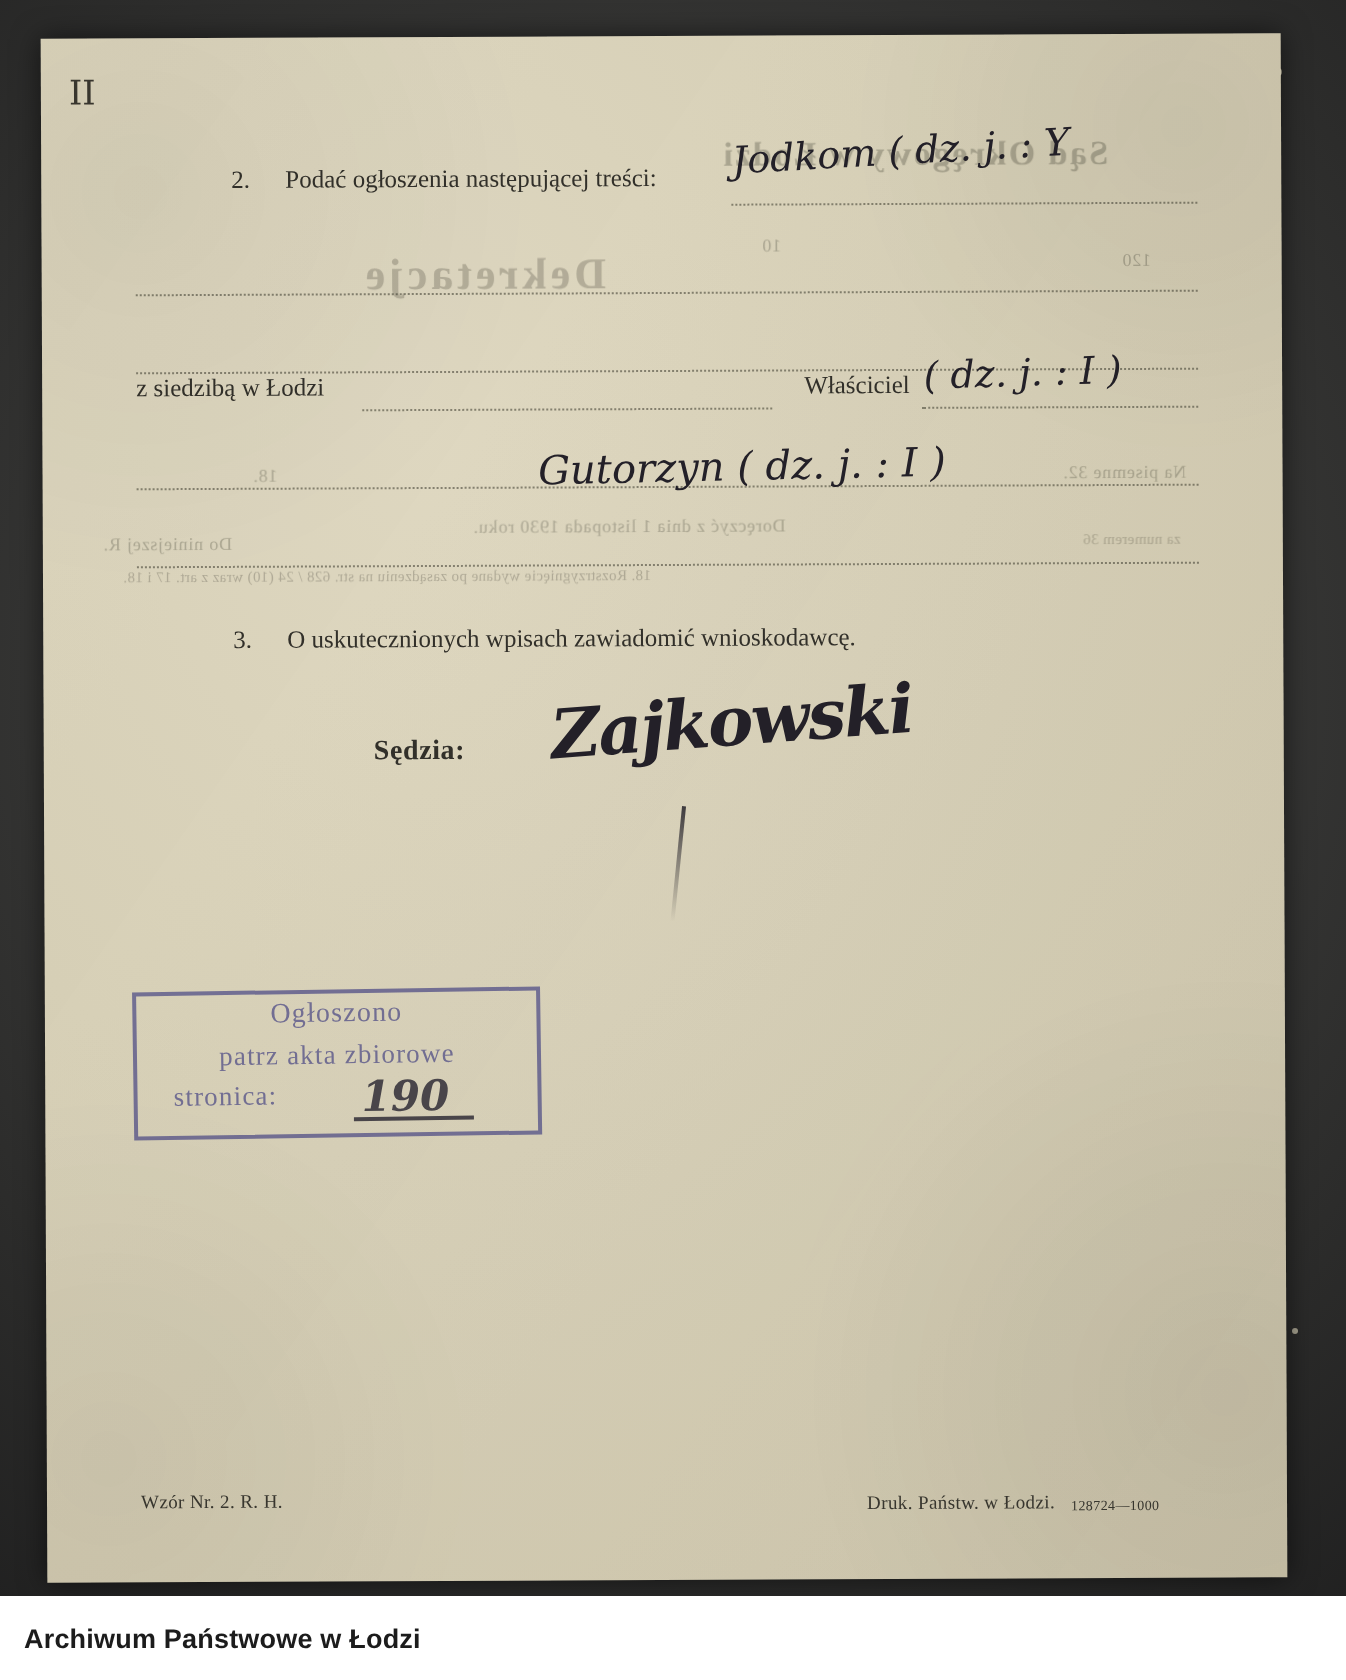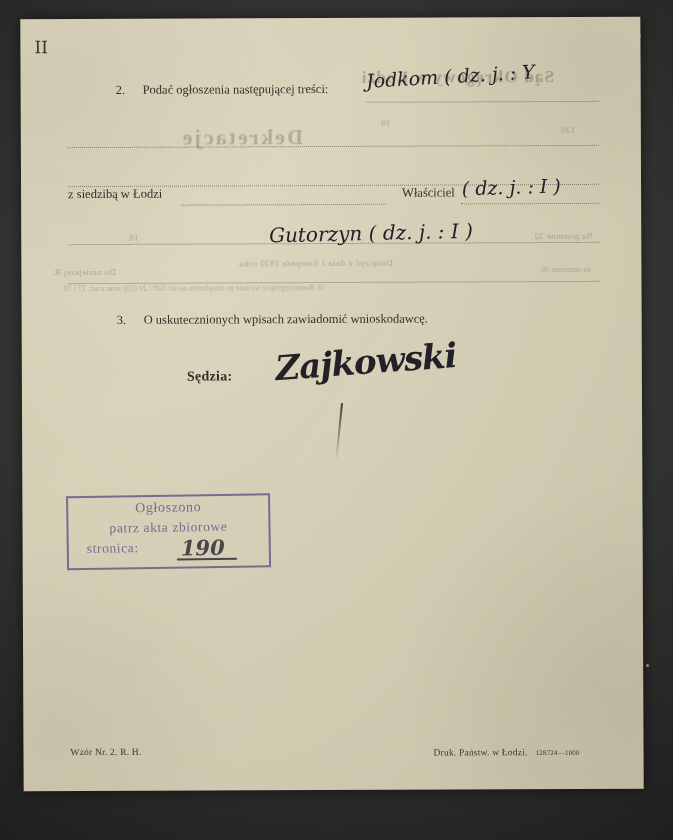--- a/index.html
+++ b/index.html
@@ -286,13 +286,16 @@
       <div id="stamp-num">190</div>
       <div id="stamp-underline"></div>
     </div>
 
     <div class="printed footer-t" style="left:47px; top:728px;">Wzór Nr. 2. R. H.</div>
     <div class="printed footer-t" style="left:410px; top:730px;">Druk. Państw. w Łodzi.</div>
     <div class="printed footer-t footer-small" style="left:512px; top:732px;">128724—1000</div>
 
   </div>
 
+  <div id="watermark">
+    <span id="watermark-text">Archiwum Państwowe w Łodzi</span>
+  </div>
 </div>
 
 </body></html>

